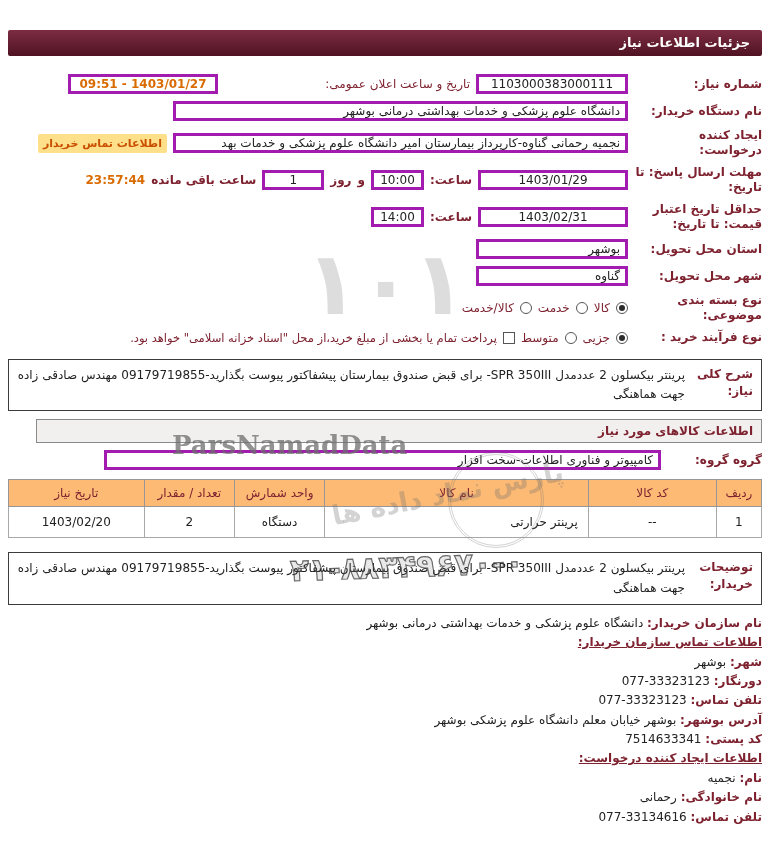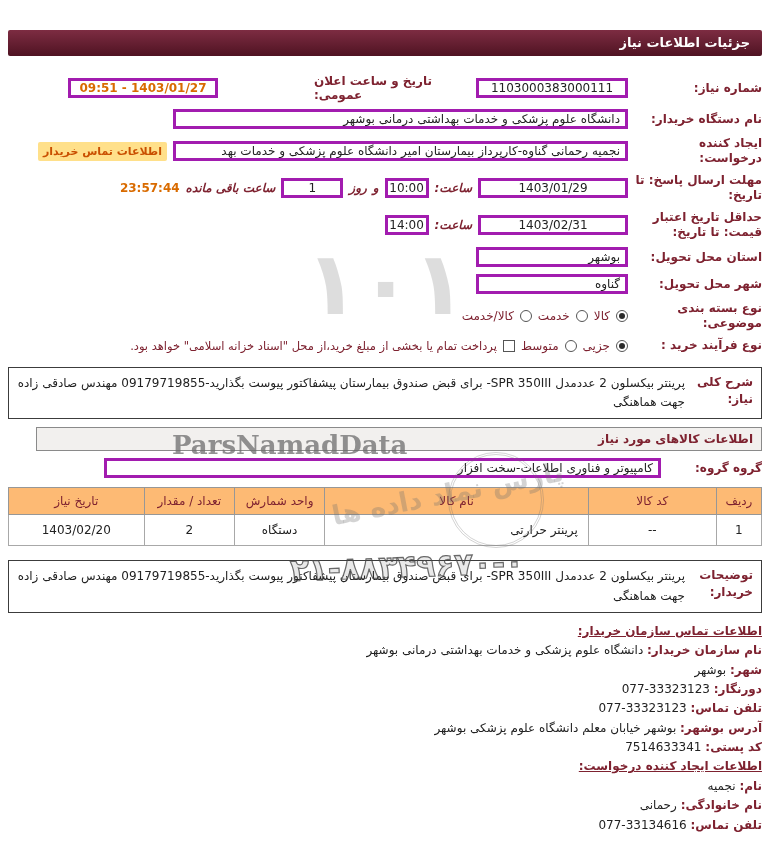--- a/index.html
+++ b/index.html
@@ -19,38 +19,38 @@
     color: #fff;
     font-size: 13px;
     font-weight: bold;
     padding: 5px 12px 6px;
     border-radius: 2px;
   }
 
   .frm { margin-top: 18px; font-size: 12px; }
   .row { display: flex; align-items: center; gap: 6px; margin-bottom: 7px; }
   .lbl { flex: none; width: 128px; font-weight: bold; color: #7e2230; line-height: 1.25; }
-  .lbl-mid { flex: none; width: 166px; font-weight: bold; color: #7e2230; text-align: left; padding-left: 10px; }
-  .mlbl { font-weight: bold; color: #7e2230; font-style: italic; }
+  .lbl-mid { flex: none; width: 166px; font-weight: normal; color: #7e2230; text-align: right; padding-left: 10px; }
+  .mlbl { font-weight: bold; color: #7e2230; }
   .inp {
     border: 3px solid #a21caf;
     background: #fff;
     height: 20px;
     display: inline-flex;
     align-items: center;
     justify-content: center;
     padding: 0 5px;
     flex: none;
     font-size: 12px;
     overflow: hidden;
     white-space: nowrap;
   }
   .inp.start { justify-content: flex-start; }
   .w152{width:152px} .w150{width:150px} .w455{width:455px}
-  .w64{width:44px} .w62{width:62px} .wgroup{width:557px}
+  .w64{width:53px} .w62{width:62px} .wgroup{width:557px}
   .gap80 { margin-right: 80px; }
   .ltr { direction: ltr; unicode-bidi: embed; }
   .orange { color: #d96b00; font-weight: 600; }
 
   .contact-link {
     background: #ffe08a;
     color: #c94f00;
     font-weight: bold;
     font-size: 11px;
     padding: 3px 5px;
@@ -256,22 +256,22 @@
       </tr>
     </tbody>
   </table>
 
   <div class="descbox">
     <span class="lbl2">توضیحات خریدار:</span>
     <span class="txt">پرینتر بیکسلون 2 عددمدل SPR 350III- برای قبض صندوق بیمارستان پیشفاکتور پیوست بگذارید-09179719855 مهندس صادقی زاده جهت هماهنگی</span>
   </div>
 
   <div class="contact">
+    <div class="cline"><span class="clabel">نام سازمان خریدار:</span> <span class="cval">دانشگاه علوم پزشکی و خدمات بهداشتی درمانی بوشهر</span></div>
     <div class="cline hd">اطلاعات تماس سازمان خریدار:</div>
-    <div class="cline"><span class="clabel">نام سازمان خریدار:</span> <span class="cval">دانشگاه علوم پزشکی و خدمات بهداشتی درمانی بوشهر</span></div>
     <div class="cline"><span class="clabel">شهر:</span> <span class="cval">بوشهر</span></div>
     <div class="cline"><span class="clabel">دورنگار:</span> <span class="cval ltr">077-33323123</span></div>
     <div class="cline"><span class="clabel">تلفن تماس:</span> <span class="cval ltr">077-33323123</span></div>
     <div class="cline"><span class="clabel">آدرس بوشهر:</span> <span class="cval">بوشهر خیابان معلم دانشگاه علوم پزشکی بوشهر</span></div>
     <div class="cline"><span class="clabel">کد پستی:</span> <span class="cval ltr">7514633341</span></div>
     <div class="cline hd">اطلاعات ایجاد کننده درخواست:</div>
     <div class="cline"><span class="clabel">نام:</span> <span class="cval">نجمیه</span></div>
     <div class="cline"><span class="clabel">نام خانوادگی:</span> <span class="cval">رحمانی</span></div>
     <div class="cline"><span class="clabel">تلفن تماس:</span> <span class="cval ltr">077-33134616</span></div>
   </div>

